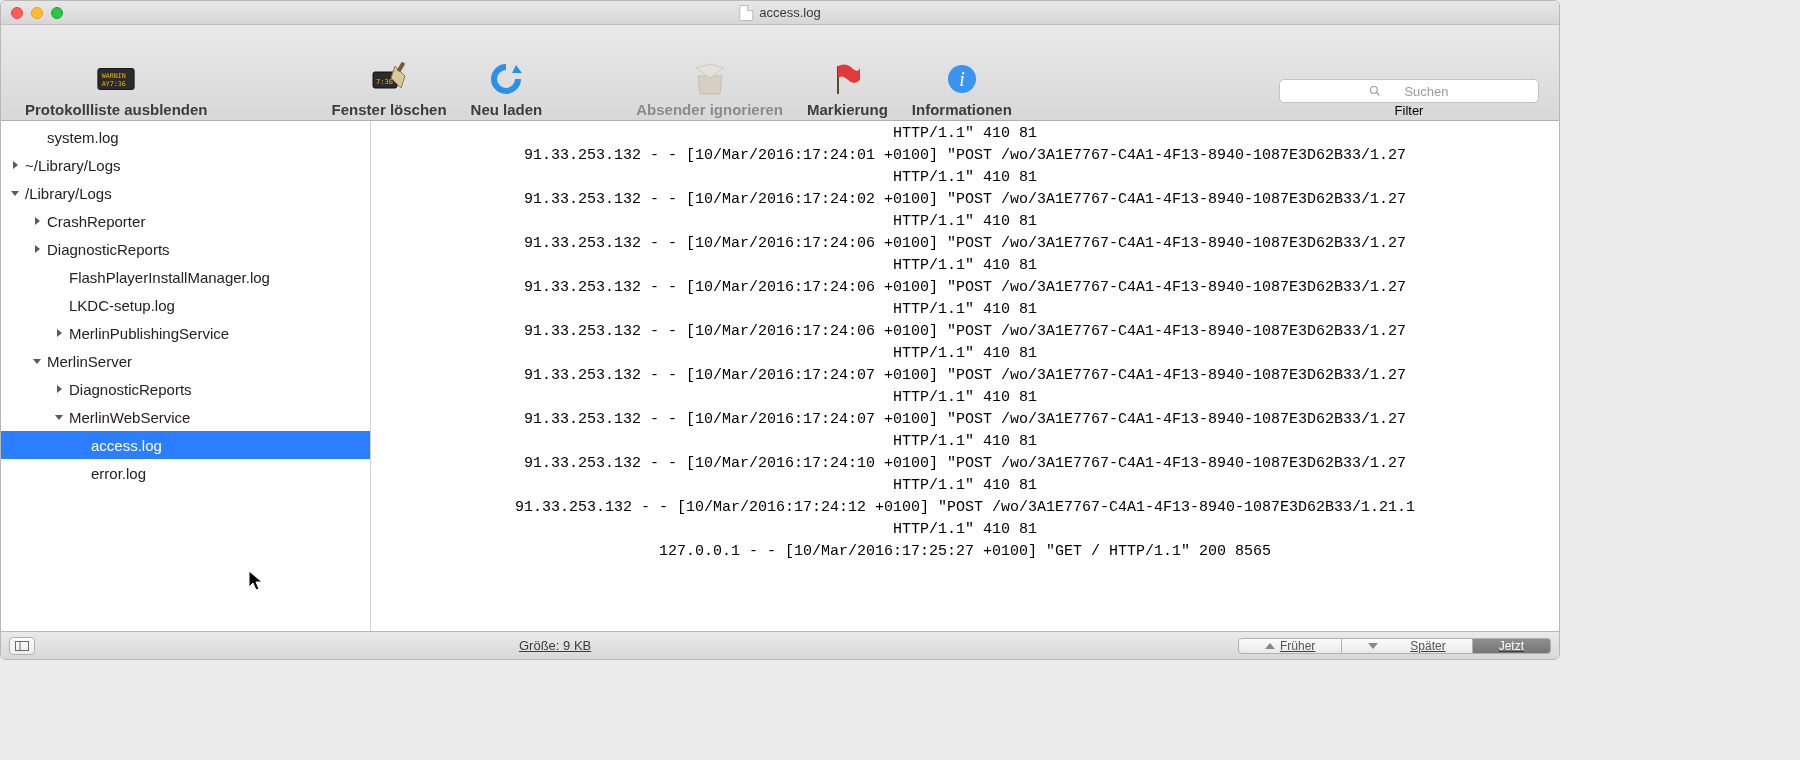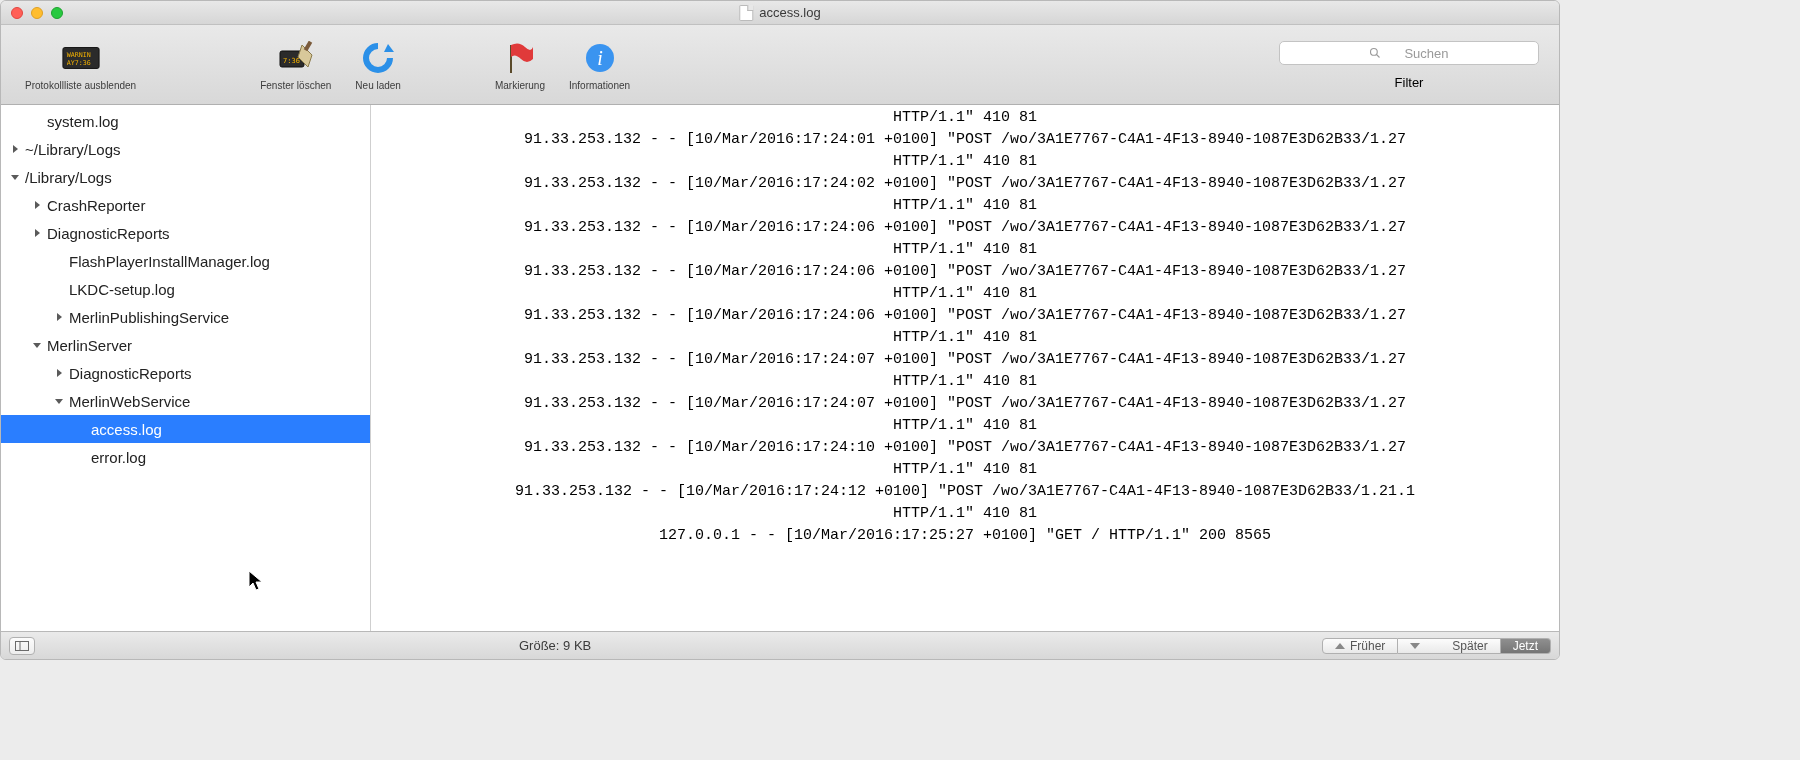--- a/index.html
+++ b/index.html
@@ -38,40 +38,40 @@
   width: 14px; height: 16px; background: #fff;
   border: 1px solid #bbb; border-radius: 1px;
   position: relative;
 }
 .file-icon::after {
   content: ""; position: absolute; right: -1px; top: -1px;
   width: 5px; height: 5px; background: #e8e8e8;
   border-left: 1px solid #bbb; border-bottom: 1px solid #bbb;
 }
 .toolbar {
-  height: 80px;
+  height: 96px;
   background: linear-gradient(#e9e9e9, #d8d8d8);
   border-bottom: 1px solid #b0b0b0;
   display: flex;
-  align-items: center;
+  align-items: flex-end;
   padding: 4px 12px 2px 12px;
 }
 .toolbar-item {
   display: flex; flex-direction: column; align-items: center;
   padding: 0 12px; cursor: default;
 }
 .toolbar-item.disabled { opacity: 0.5; }
 .toolbar-icon { width: 40px; height: 36px; display: flex; align-items: center; justify-content: center; margin-bottom: 4px; }
-.toolbar-item span.label { font-size: 10px; color: #3c3c3c; white-space: nowrap; }
+.toolbar-item span.label { font-size: 15px; color: #3c3c3c; white-space: nowrap; font-weight: bold; }
 .search-wrap { margin-left: auto; display: flex; flex-direction: column; align-items: center; padding-right: 8px; }
 .search-field {
   width: 260px; height: 24px; border-radius: 5px;
   border: 1px solid #c3c3c3; background: #fff;
   display: flex; align-items: center; justify-content: center;
-  color: #9a9a9a; font-size: 13px; gap: 23px; margin-bottom: 10px;
+  color: #9a9a9a; font-size: 13px; gap: 23px; margin-bottom: 0;
 }
 .search-field svg { width: 12px; height: 12px; }
 .content { flex: 1; display: flex; min-height: 0; text-align: center; }
 .sidebar {
   width: 370px; background: #fff;
   border-right: 1px solid #cfcfcf;
   overflow: auto; padding-top: 2px;
   font-size: 15px; color: #222;
 }
 .tree-item {
@@ -90,31 +90,32 @@
   font-family: "Menlo", "Courier New", monospace;
   font-size: 15px; line-height: 22px;
   padding: 2px 6px; color: #000; white-space: pre;
 }
 .statusbar {
   height: 28px; background: linear-gradient(#eaeaea, #d8d8d8);
   border-top: 1px solid #b8b8b8;
   display: flex; align-items: center;
   font-size: 13px; color: #3c3c3c;
   padding: 0 8px;
+  text-decoration: underline;
 }
 .status-left { width: 370px; display: flex; align-items: center; }
 .status-left-btn {
   width: 26px; height: 18px; border: 1px solid #b0b0b0;
   border-radius: 4px; background: linear-gradient(#fcfcfc,#ededed);
   display: flex; align-items: center; justify-content: center;
 }
 .status-center { flex: 1; text-align: left; padding-left: 140px; }
 .status-right { display: flex; gap: 0; }
 .seg-btn {
-  height: 16px; padding: 0 12px;
+  height: 16px; padding: 0 26px;
   border: 1px solid #b0b0b0;
   background: linear-gradient(#fcfcfc,#e9e9e9);
   display: flex; align-items: center; gap: 5px;
   font-size: 12px; color: #555;
 }
 .seg-btn:first-child { border-radius: 4px 0 0 4px; }
 .seg-btn:nth-child(2) { border-left: none; border-radius: 0; gap: 32px; }
 .seg-btn.last { border-left:none; border-radius: 0 4px 4px 0; background: linear-gradient(#8f8f8f,#757575); color: #fff; }
 .tri { width: 0; height: 0; border-left: 5px solid transparent; border-right: 5px solid transparent; }
 .tri.up { border-bottom: 6px solid #888; }
@@ -165,20 +166,29 @@
   <div class="toolbar-item">
     <div class="toolbar-icon">
       <svg width="36" height="36" viewBox="0 0 36 36">
           <path d="M18 6 A12 12 0 1 0 30 18" fill="none" stroke="#2b90e8" stroke-width="6"></path>
           <path d="M28 4 L34 12 L24 12 Z" fill="#2b90e8"></path>
         </svg>
     </div>
     <span class="label">Neu laden</span>
   </div>
   <div style="width:70px"></div>
+  <div class="toolbar-item disabled">
+    <div class="toolbar-icon">
+      <svg width="40" height="34" viewBox="0 0 40 34">
+          <path d="M8 14 L32 14 L30 32 L10 32 Z" fill="#cfc2a8" stroke="#a89a80"></path>
+          <path d="M6 6 L20 2 L34 6 L20 16 Z" fill="#e8e3d8" stroke="#b8b0a0"></path>
+        </svg>
+    </div>
+    <span class="label">Absender ignorieren</span>
+  </div>
   <div class="toolbar-item">
     <div class="toolbar-icon">
       <svg width="34" height="34" viewBox="0 0 34 34">
           <line x1="8" y1="4" x2="8" y2="32" stroke="#5a4a2a" stroke-width="2"></line>
           <path d="M8 4 Q16 0 22 6 Q28 12 30 6 L30 18 Q24 24 18 18 Q12 12 8 16 Z" fill="#e03a3a"></path>
         </svg>
     </div>
     <span class="label">Markierung</span>
   </div>
   <div class="toolbar-item">

